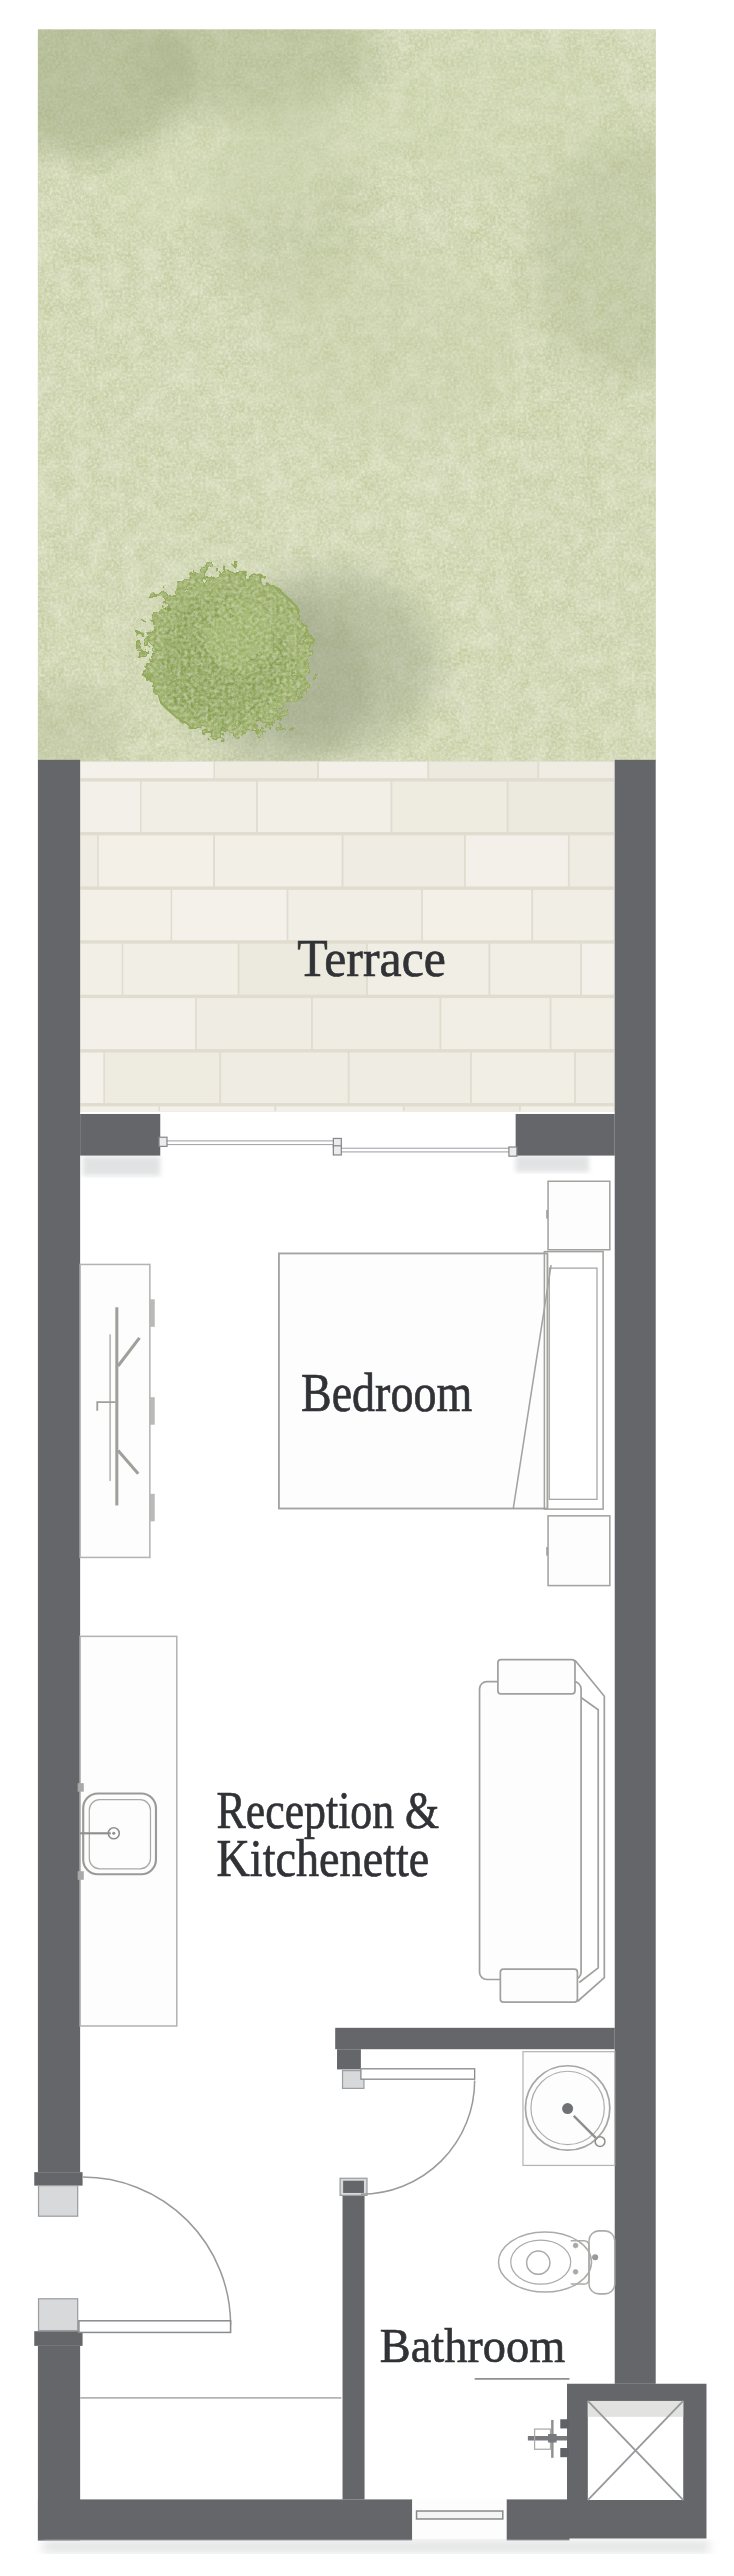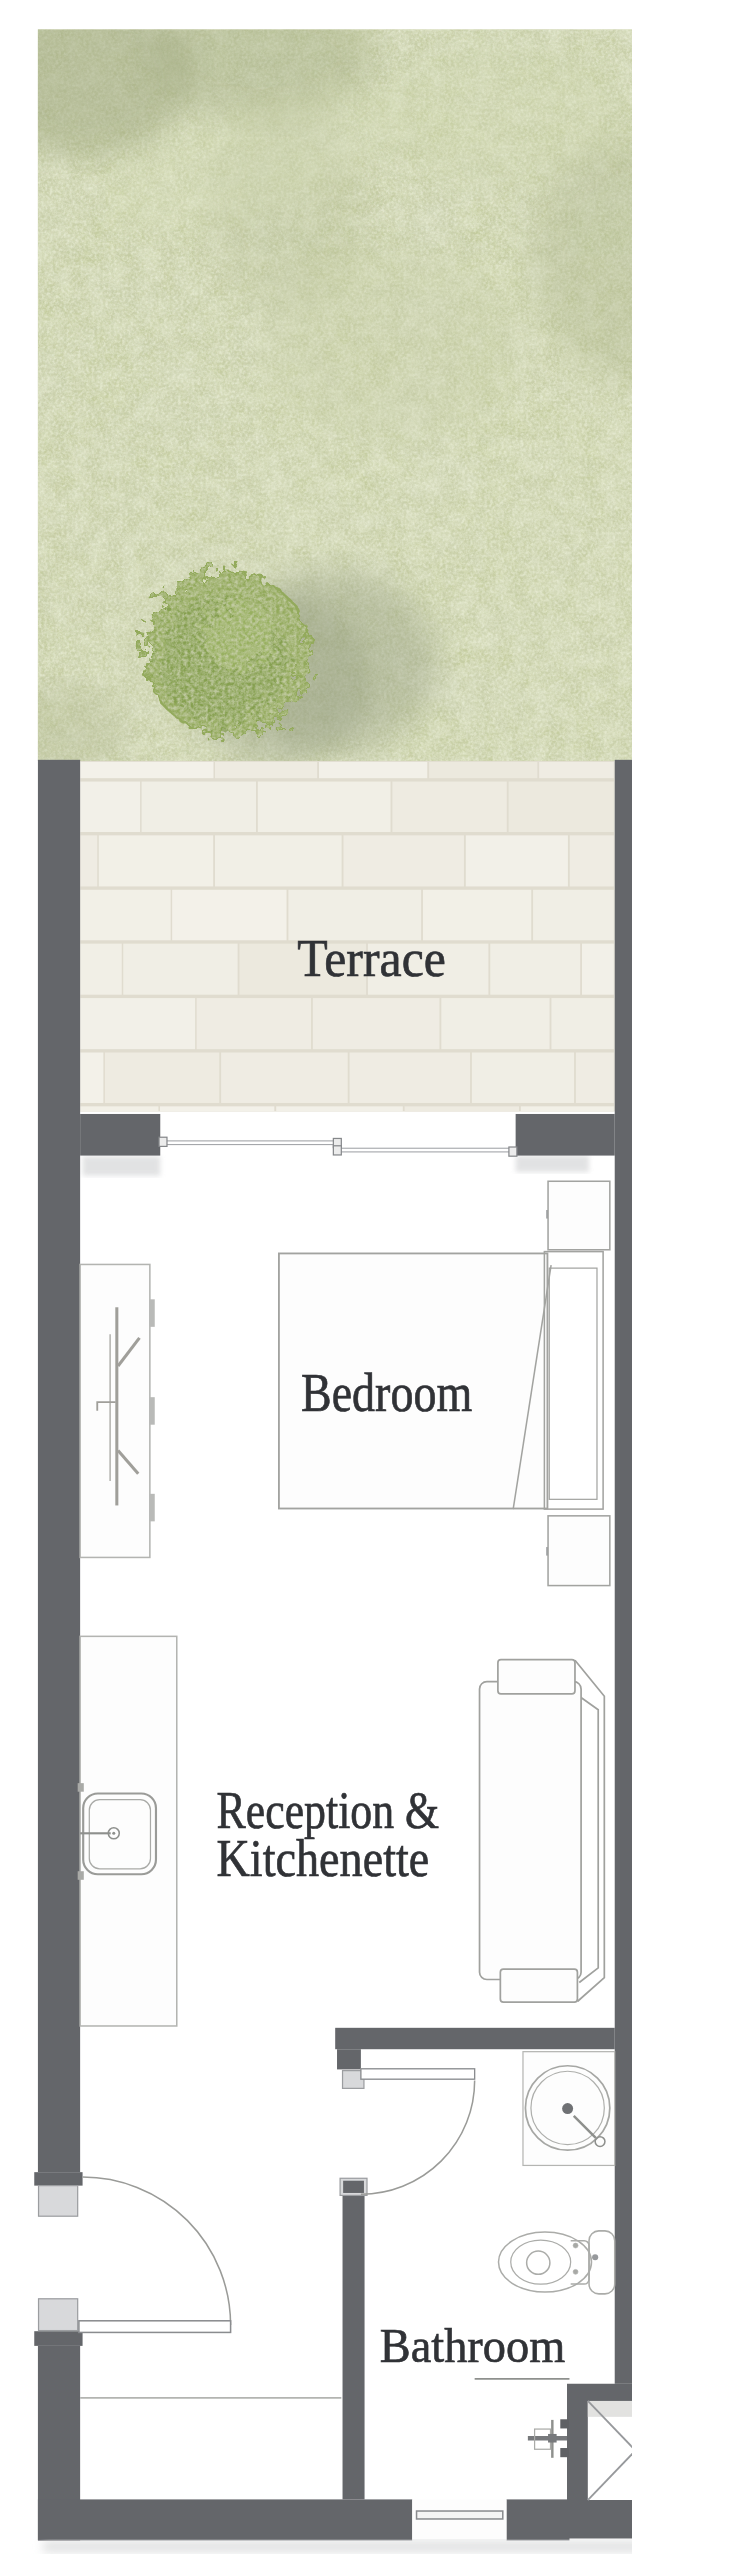--- a/index.html
+++ b/index.html
@@ -1,15 +1,15 @@
 <!DOCTYPE html>
 <html style="font-size:9.8px"><head><meta charset="utf-8">
 <style>
 html,body{margin:0;padding:0;background:#ffffff;}
-#plan{position:relative;width:632px;height:2576px;overflow:hidden;font-family:"Liberation Serif",serif;}
+#plan{position:relative;width:734px;height:2576px;overflow:hidden;font-family:"Liberation Serif",serif;}
 </style></head>
 <body>
 <div id="plan">
 <svg width="734" height="2576" viewBox="0 0 1200 4209">
 <defs>
 <filter id="grain" x="-5%" y="-5%" width="110%" height="110%">
   <feTurbulence type="fractalNoise" baseFrequency="0.18" numOctaves="3" seed="11" stitchTiles="stitch" result="n"></feTurbulence>
   <feColorMatrix in="n" type="matrix" values="0 0 0 0 0.60  0 0 0 0 0.64  0 0 0 0 0.44  1.3 1.3 0 0 -0.85"></feColorMatrix>
 </filter>
 <filter id="grain2" x="-5%" y="-5%" width="110%" height="110%">

